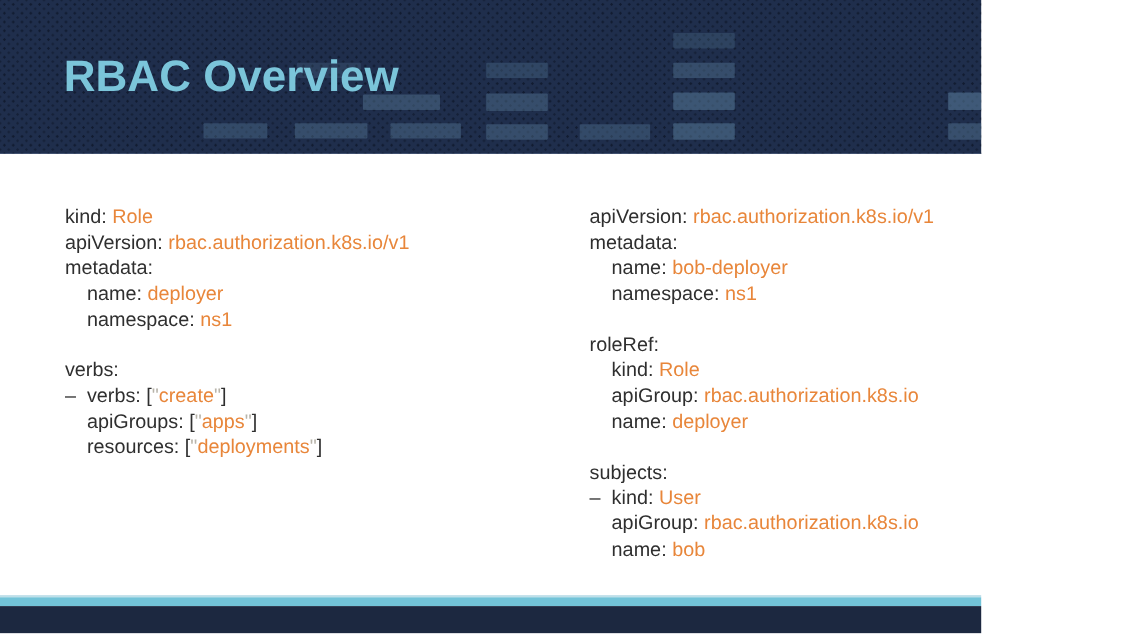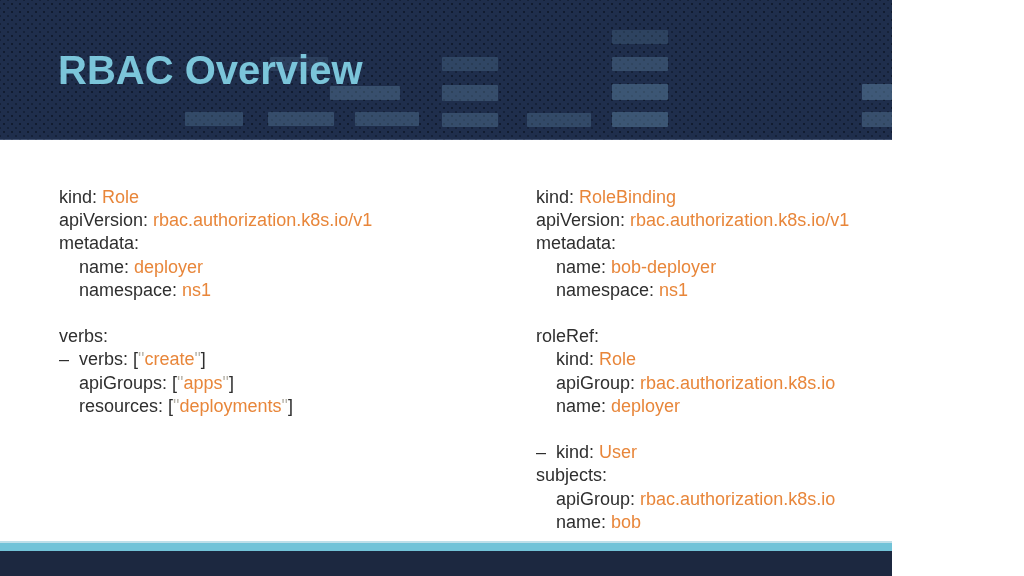--- a/index.html
+++ b/index.html
@@ -112,33 +112,32 @@
       <div class="code-line"><span class="seg-key">    name: </span><span class="seg-val">deployer</span></div>
       <div class="code-line"><span class="seg-key">    namespace: </span><span class="seg-val">ns1</span></div>
       <div class="code-line">&nbsp;</div>
       <div class="code-line"><span class="seg-key">verbs:</span></div>
       <div class="code-line"><span class="seg-key">–  verbs: [</span><span class="seg-q">"</span><span class="seg-val">create</span><span class="seg-q">"</span><span class="seg-key">]</span></div>
       <div class="code-line"><span class="seg-key">    apiGroups: [</span><span class="seg-q">"</span><span class="seg-val">apps</span><span class="seg-q">"</span><span class="seg-key">]</span></div>
       <div class="code-line"><span class="seg-key">    resources: [</span><span class="seg-q">"</span><span class="seg-val">deployments</span><span class="seg-q">"</span><span class="seg-key">]</span></div>
     </div>
 
   <div class="code-col code-col-right">
-      <div class="code-line"><span class="seg-key">kind: </span><span class="seg-val">RoleBinding</span></div>
       <div class="code-line"><span class="seg-key">apiVersion: </span><span class="seg-val">rbac.authorization.k8s.io/v1</span></div>
       <div class="code-line"><span class="seg-key">metadata:</span></div>
       <div class="code-line"><span class="seg-key">    name: </span><span class="seg-val">bob-deployer</span></div>
       <div class="code-line"><span class="seg-key">    namespace: </span><span class="seg-val">ns1</span></div>
       <div class="code-line">&nbsp;</div>
       <div class="code-line"><span class="seg-key">roleRef:</span></div>
       <div class="code-line"><span class="seg-key">    kind: </span><span class="seg-val">Role</span></div>
       <div class="code-line"><span class="seg-key">    apiGroup: </span><span class="seg-val">rbac.authorization.k8s.io</span></div>
       <div class="code-line"><span class="seg-key">    name: </span><span class="seg-val">deployer</span></div>
       <div class="code-line">&nbsp;</div>
+      <div class="code-line"><span class="seg-key">subjects:</span></div>
       <div class="code-line"><span class="seg-key">–  kind: </span><span class="seg-val">User</span></div>
-      <div class="code-line"><span class="seg-key">subjects:</span></div>
       <div class="code-line"><span class="seg-key">    apiGroup: </span><span class="seg-val">rbac.authorization.k8s.io</span></div>
       <div class="code-line"><span class="seg-key">    name: </span><span class="seg-val">bob</span></div>
     </div>
 
   <div class="footer-pale"></div>
   <div class="footer-teal"></div>
   <div class="footer-navy"></div>
 
 </div>
 

